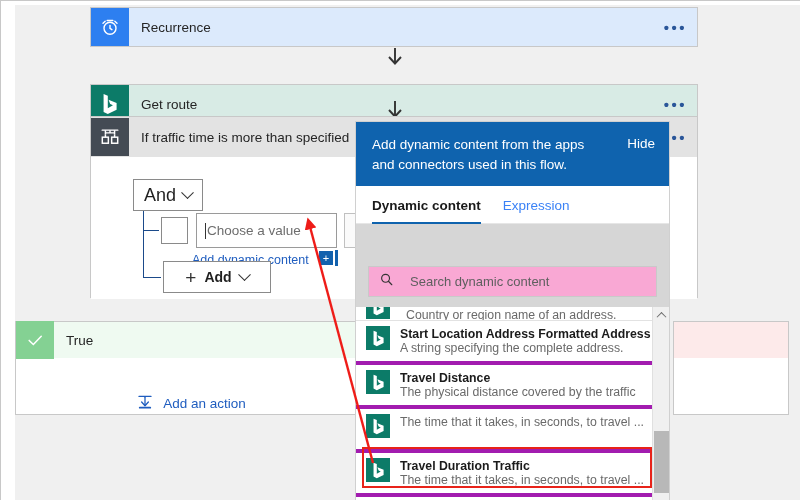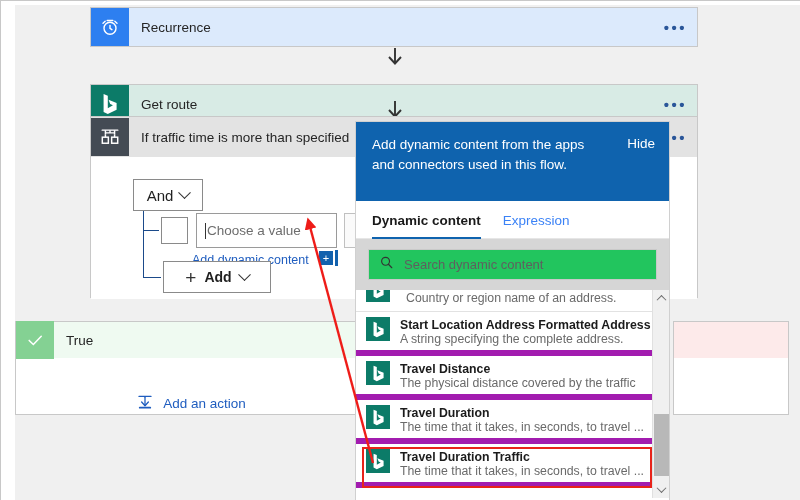--- a/index.html
+++ b/index.html
@@ -89,21 +89,21 @@
   }
 
   
   .and-box {
     position: absolute; left: 42px; top: 22px;
     width: 70px; height: 32px;
     border: 1px solid #8a8a8a;
     background: #ffffff;
     display: flex; align-items: center; justify-content: center;
     gap: 7px;
-    font-size: 15px; color: #1f1f1f;
+    font-size: 18px; color: #1f1f1f;
     cursor: pointer;
   }
   .chev { display: inline-block; width: 9px; height: 9px;
     border-right: 1.4px solid #333; border-bottom: 1.4px solid #333;
     transform: rotate(45deg) translate(-2px,-2px); }
 
   
   .conn-v { position: absolute; left: 52px; top: 54px; width: 1px; height: 66px;
     background: #1b4a8a; }
   .conn-h1 { position: absolute; left: 52px; top: 73px; width: 16px; height: 1px;
@@ -196,21 +196,21 @@
     position: absolute;
     left: 355px; top: 121px;
     width: 313px; height: 379px;
     background: #ffffff;
     box-shadow: 0 0 0 1px #d0d0d0;
   }
   .panel-header {
     background: #0f63ae;
     padding: 13px 14px 18px 16px;
     display: flex; justify-content: space-between; align-items: flex-start;
-    height: 79px;
+    height: 64px;
   }
   .panel-header-text {
     color: #ffffff; font-size: 13.5px; line-height: 1.45;
     max-width: 225px;
   }
   .hide-link {
     color: #ffffff; font-size: 13.5px; cursor: pointer;
     white-space: nowrap; padding-top: 1px;
   }
   .panel-tabs {
@@ -228,48 +228,48 @@
   .tab.active { font-weight: 700; color: #1a1a1a; }
   .tab.active::after {
     content: ""; position: absolute; left: 0; right: 0; bottom: -1px;
     height: 2px; background: #0f63ae;
   }
   .search-wrap {
     background: #d6d6d6;
     padding: 10px 12px 10px 12px;
   }
   .search-box {
-    background: #22c55e; border: 1px solid #c9c9c9;
+    background: #f9a8d4; border: 1px solid #c9c9c9;
     height: 31px;
     display: flex; align-items: center;
-    padding-left: 10px; gap: 10px;
+    padding-left: 10px; gap: 16px; margin-top: 32px;
   }
   .search-box input {
     border: none; outline: none;
     font-family: "Liberation Sans", sans-serif;
     font-size: 13px; color: #3a3a3a;
     width: 210px; background: transparent;
   }
   .search-box input::placeholder { color: #5f5f5f; }
 
   .dyn-list {
     position: relative;
     height: 208px;
     overflow: hidden;
     background: #ffffff;
   }
   .dyn-item {
     display: flex; align-items: flex-start;
     gap: 10px;
     padding: 5px 14px 5px 10px;
-    border-bottom: 6px solid #a21caf;
+    border-bottom: 4px solid #a21caf;
     cursor: pointer;
     height: 44px;
   }
-  .dyn-item.clipped { height: 22px; overflow: hidden; padding-top: 0; border-bottom: 1px solid #e2e2e2; gap: 16px;}
+  .dyn-item.clipped { height: 14px; overflow: hidden; padding-top: 0; border-bottom: 1px solid #e2e2e2; gap: 16px;}
   .dyn-icon {
     flex: 0 0 24px;
     width: 24px; height: 24px;
     background: #0c7b68;
     display: flex; align-items: center; justify-content: center;
   }
   .dyn-text { padding-top: 1px; min-width: 0; }
   .dyn-name { font-size: 12.3px; font-weight: 700; color: #1b1b1b;
     white-space: nowrap; }
   .dyn-desc { font-size: 12.3px; color: #6a6a6a; white-space: nowrap;
@@ -503,21 +503,20 @@
         </div>
       </div>
 
       <div class="dyn-item">
         <div class="dyn-icon">
           <svg width="15" height="17" viewBox="0 0 20 24" fill="#ffffff">
             <path d="M3 1 L7.6 2.9 L7.6 16.6 L13.2 13.4 L10.2 11.9 L8.4 7.4 L17.2 10.8 L17.2 18.2 L7.6 23 L3 20.6 Z"></path>
           </svg>
         </div>
         <div class="dyn-text">
-          <div class="dyn-name">Travel Duration</div>
           <div class="dyn-desc">The time that it takes, in seconds, to travel ...</div>
         </div>
       </div>
 
       <div class="dyn-item">
         <div class="dyn-icon">
           <svg width="15" height="17" viewBox="0 0 20 24" fill="#ffffff">
             <path d="M3 1 L7.6 2.9 L7.6 16.6 L13.2 13.4 L10.2 11.9 L8.4 7.4 L17.2 10.8 L17.2 18.2 L7.6 23 L3 20.6 Z"></path>
           </svg>
         </div>

